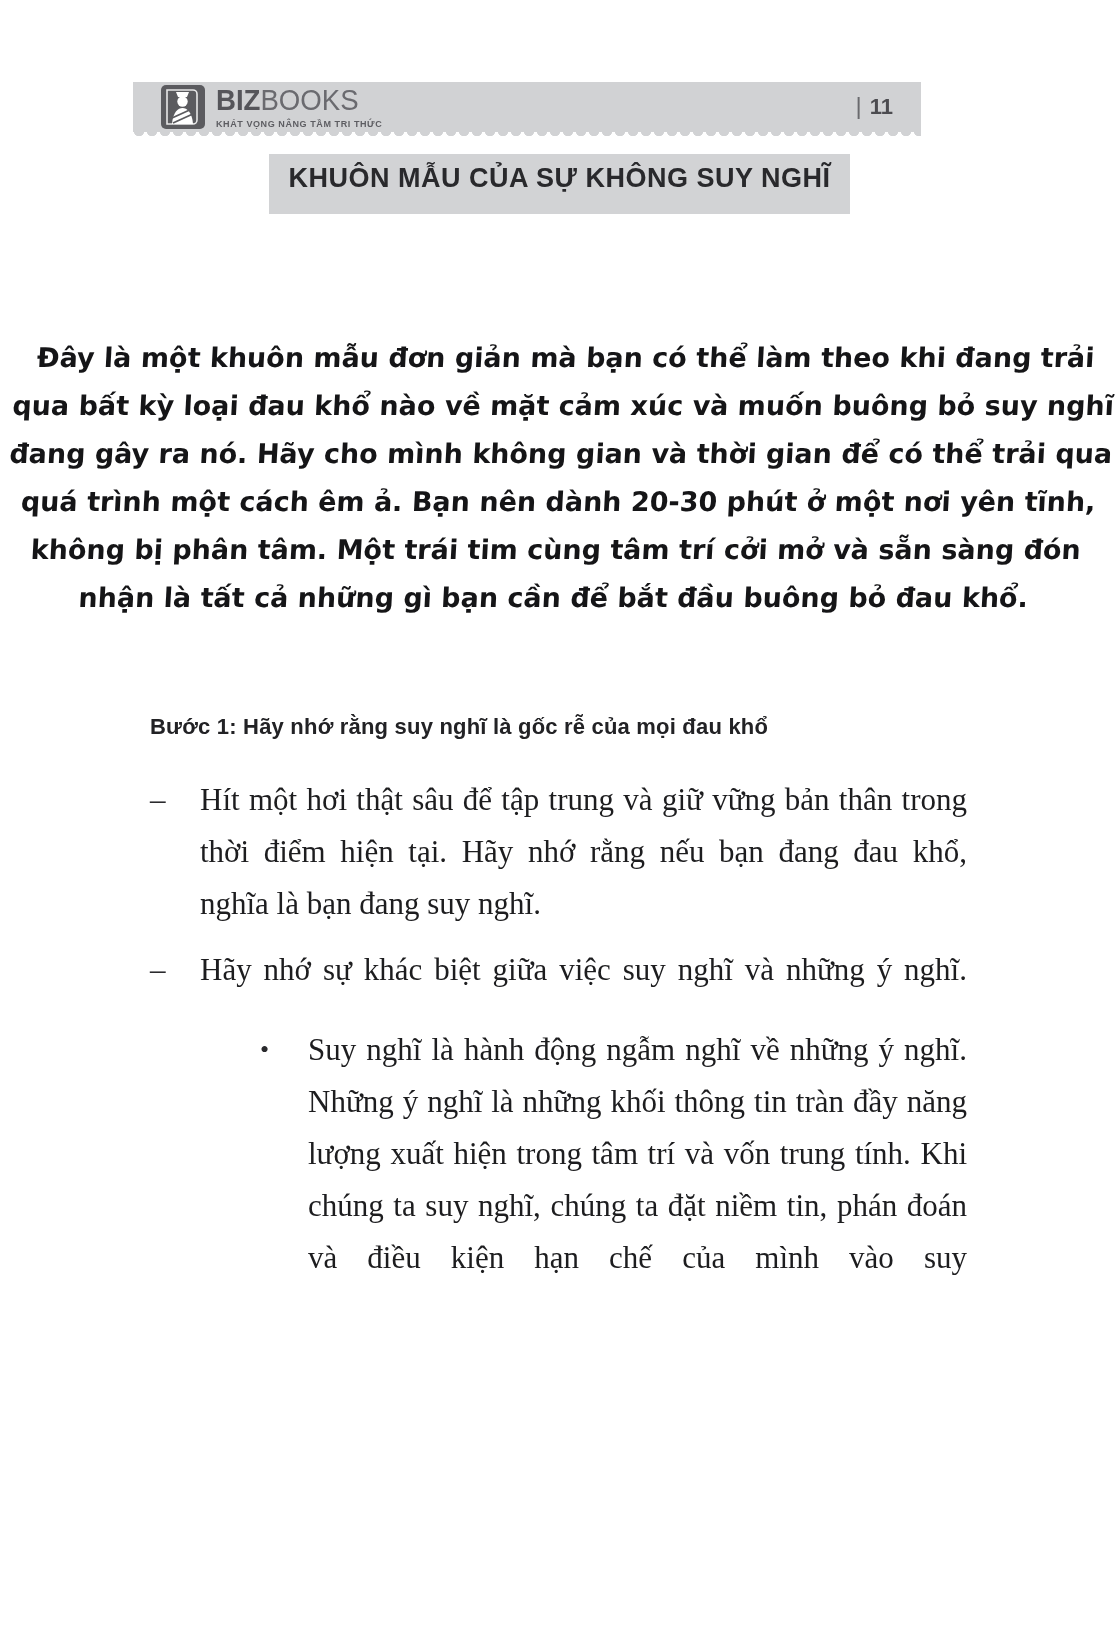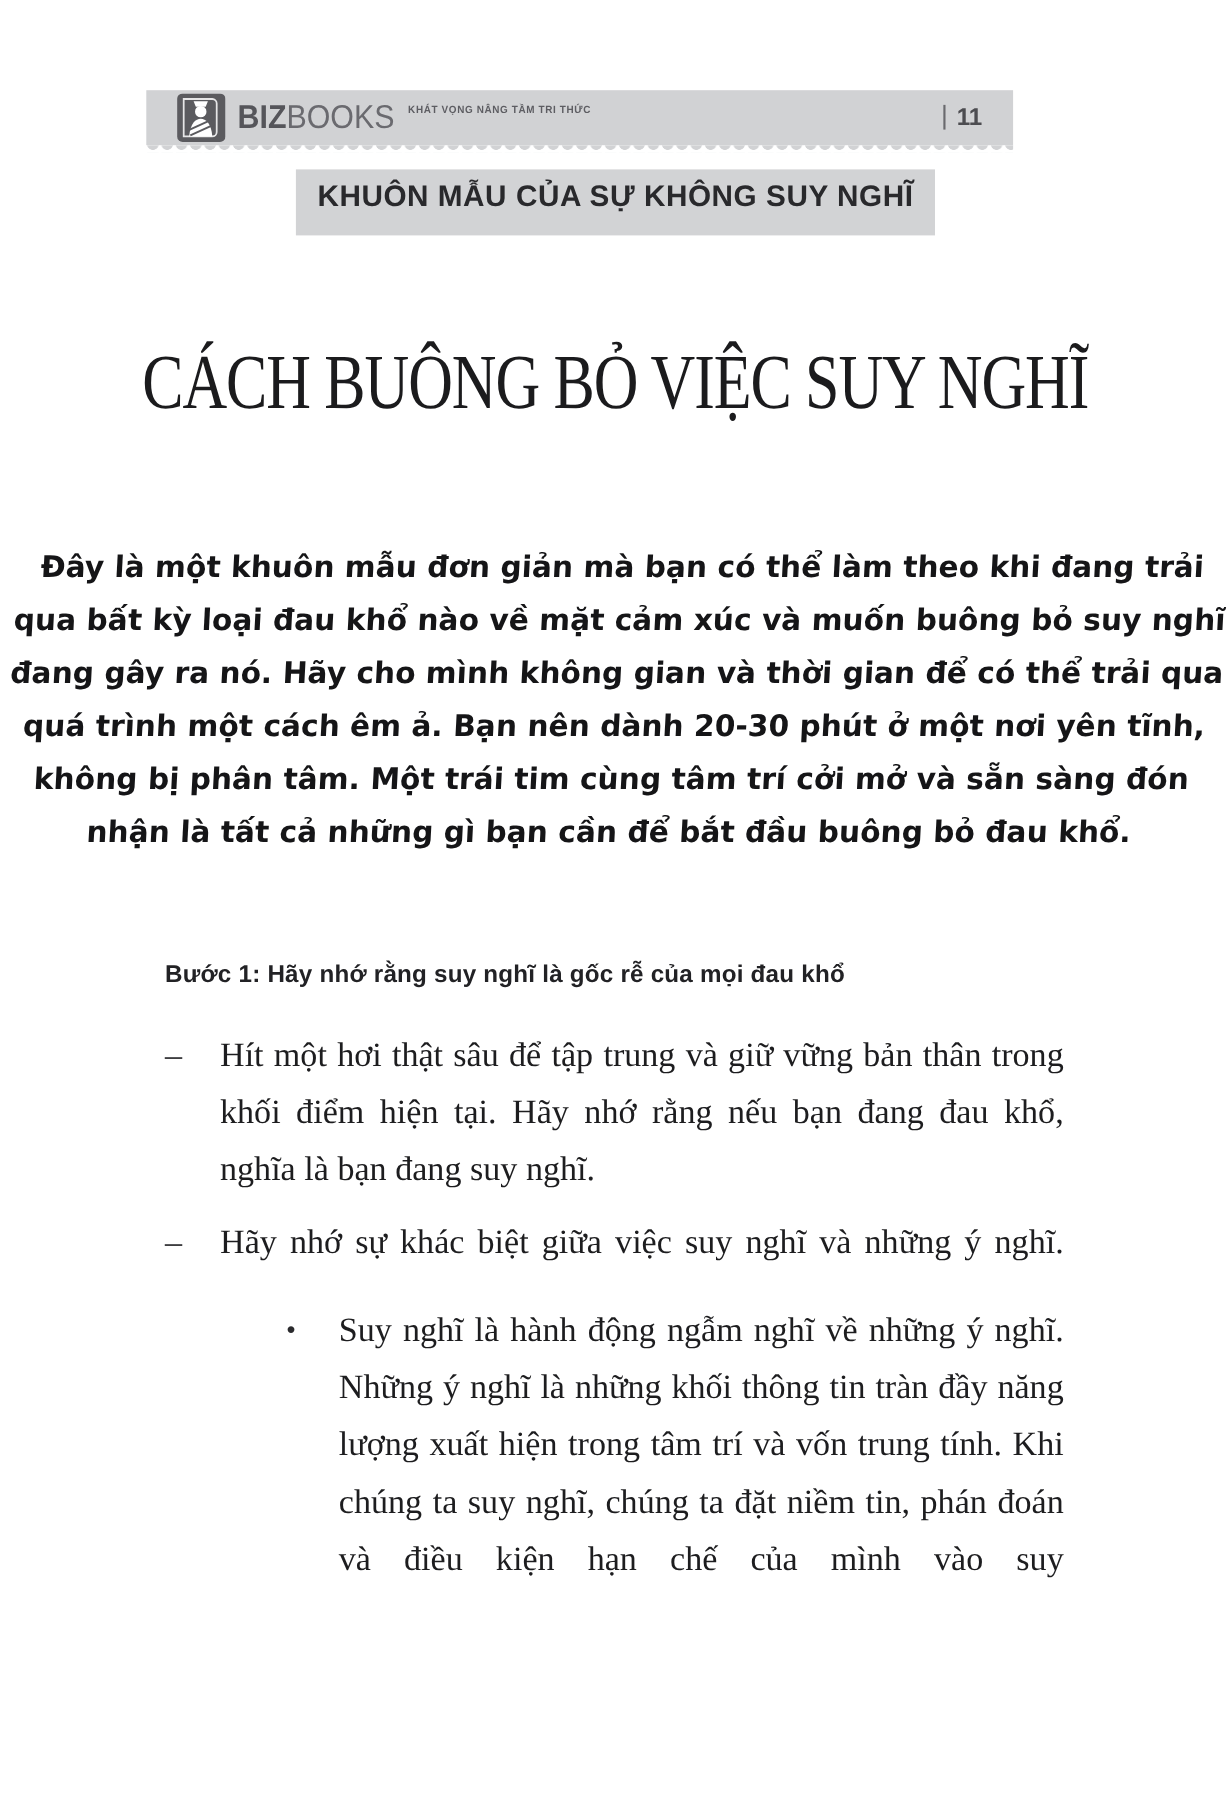--- a/index.html
+++ b/index.html
@@ -20,21 +20,21 @@
     display:flex;align-items:center;
     padding:0 28px;box-sizing:border-box;
   }
   .band-perforation{
     position:absolute;left:0;right:0;top:100%;height:7px;
     background-image:radial-gradient(circle at 6px -1px,#d1d2d4 5px,rgba(0,0,0,0) 5.5px);
     background-size:13px 7px;background-repeat:repeat-x;
   }
   .logo{display:flex;align-items:center;gap:11px;}
   .logo-mark{width:44px;height:44px;flex:0 0 auto;display:block;}
-  .logo-text{display:flex;flex-direction:row;line-height:1;}
+  .logo-text{display:flex;flex-direction:column;line-height:1;}
   .logo-name{font-size:30px;letter-spacing:0;color:#55555a;transform:scaleX(.92);transform-origin:left center;white-space:nowrap;}
   .logo-name .bold{font-weight:800;}
   .logo-name .light{font-weight:400;color:#6a6a6f;}
   .logo-tagline{margin-top:4px;font-size:9.5px;font-weight:700;color:#5d5d62;letter-spacing:.6px;transform:scaleX(.95);transform-origin:left center;white-space:nowrap;}
   .band-pageno{
     margin-left:auto;display:flex;align-items:center;gap:8px;
     color:#4c4c50;font-size:22px;font-weight:600;
   }
   .band-pageno .sep{font-weight:300;color:#6a6a6e;font-size:24px;position:relative;top:-1px;}
 
@@ -111,40 +111,37 @@
     </div>
     <div class="band-pageno">
       <span class="sep">|</span>
       <span>11</span>
     </div>
     <div class="band-perforation"></div>
   </div>
 
   <div class="kicker">KHUÔN MẪU CỦA SỰ KHÔNG SUY NGHĨ</div>
 
-  <div class="title-wrap">
-    <span class="title">CÁCH BUÔNG BỎ VIỆC SUY NGHĨ</span>
-  </div>
 
   <div class="intro">
     <div>Đây là một khuôn mẫu đơn giản mà bạn có thể làm theo khi đang trải</div>
     <div>qua bất kỳ loại đau khổ nào về mặt cảm xúc và muốn buông bỏ suy nghĩ</div>
     <div>đang gây ra nó. Hãy cho mình không gian và thời gian để có thể trải qua</div>
     <div>quá trình một cách êm ả. Bạn nên dành 20-30 phút ở một nơi yên tĩnh,</div>
     <div>không bị phân tâm. Một trái tim cùng tâm trí cởi mở và sẵn sàng đón</div>
     <div>nhận là tất cả những gì bạn cần để bắt đầu buông bỏ đau khổ.</div>
   </div>
 
   <div class="step-heading">Bước 1: Hãy nhớ rằng suy nghĩ là gốc rễ của mọi đau khổ</div>
 
   <div class="body-list">
 
     <div class="dash-item">
       <div class="marker">–</div>
-      <div class="txt">Hít một hơi thật sâu để tập trung và giữ vững bản thân trong khối điểm hiện tại. Hãy nhớ rằng nếu bạn đang đau khổ, nghĩa là bạn đang suy nghĩ.</div>
+      <div class="txt">Hít một hơi thật sâu để tập trung và giữ vững bản thân trong thời điểm hiện tại. Hãy nhớ rằng nếu bạn đang đau khổ, nghĩa là bạn đang suy nghĩ.</div>
     </div>
 
     <div class="dash-item">
       <div class="marker">–</div>
       <div class="txt force-justify">Hãy nhớ sự khác biệt giữa việc suy nghĩ và những ý nghĩ.</div>
     </div>
 
     <div class="bullet-item">
       <div class="marker">•</div>
       <div class="txt">Suy nghĩ là hành động ngẫm nghĩ về những ý nghĩ. Những ý nghĩ là những khối thông tin tràn đầy năng lượng xuất hiện trong tâm trí và vốn trung tính. Khi chúng ta suy nghĩ, chúng ta đặt niềm tin, phán đoán và điều kiện hạn chế của mình vào suy</div>

